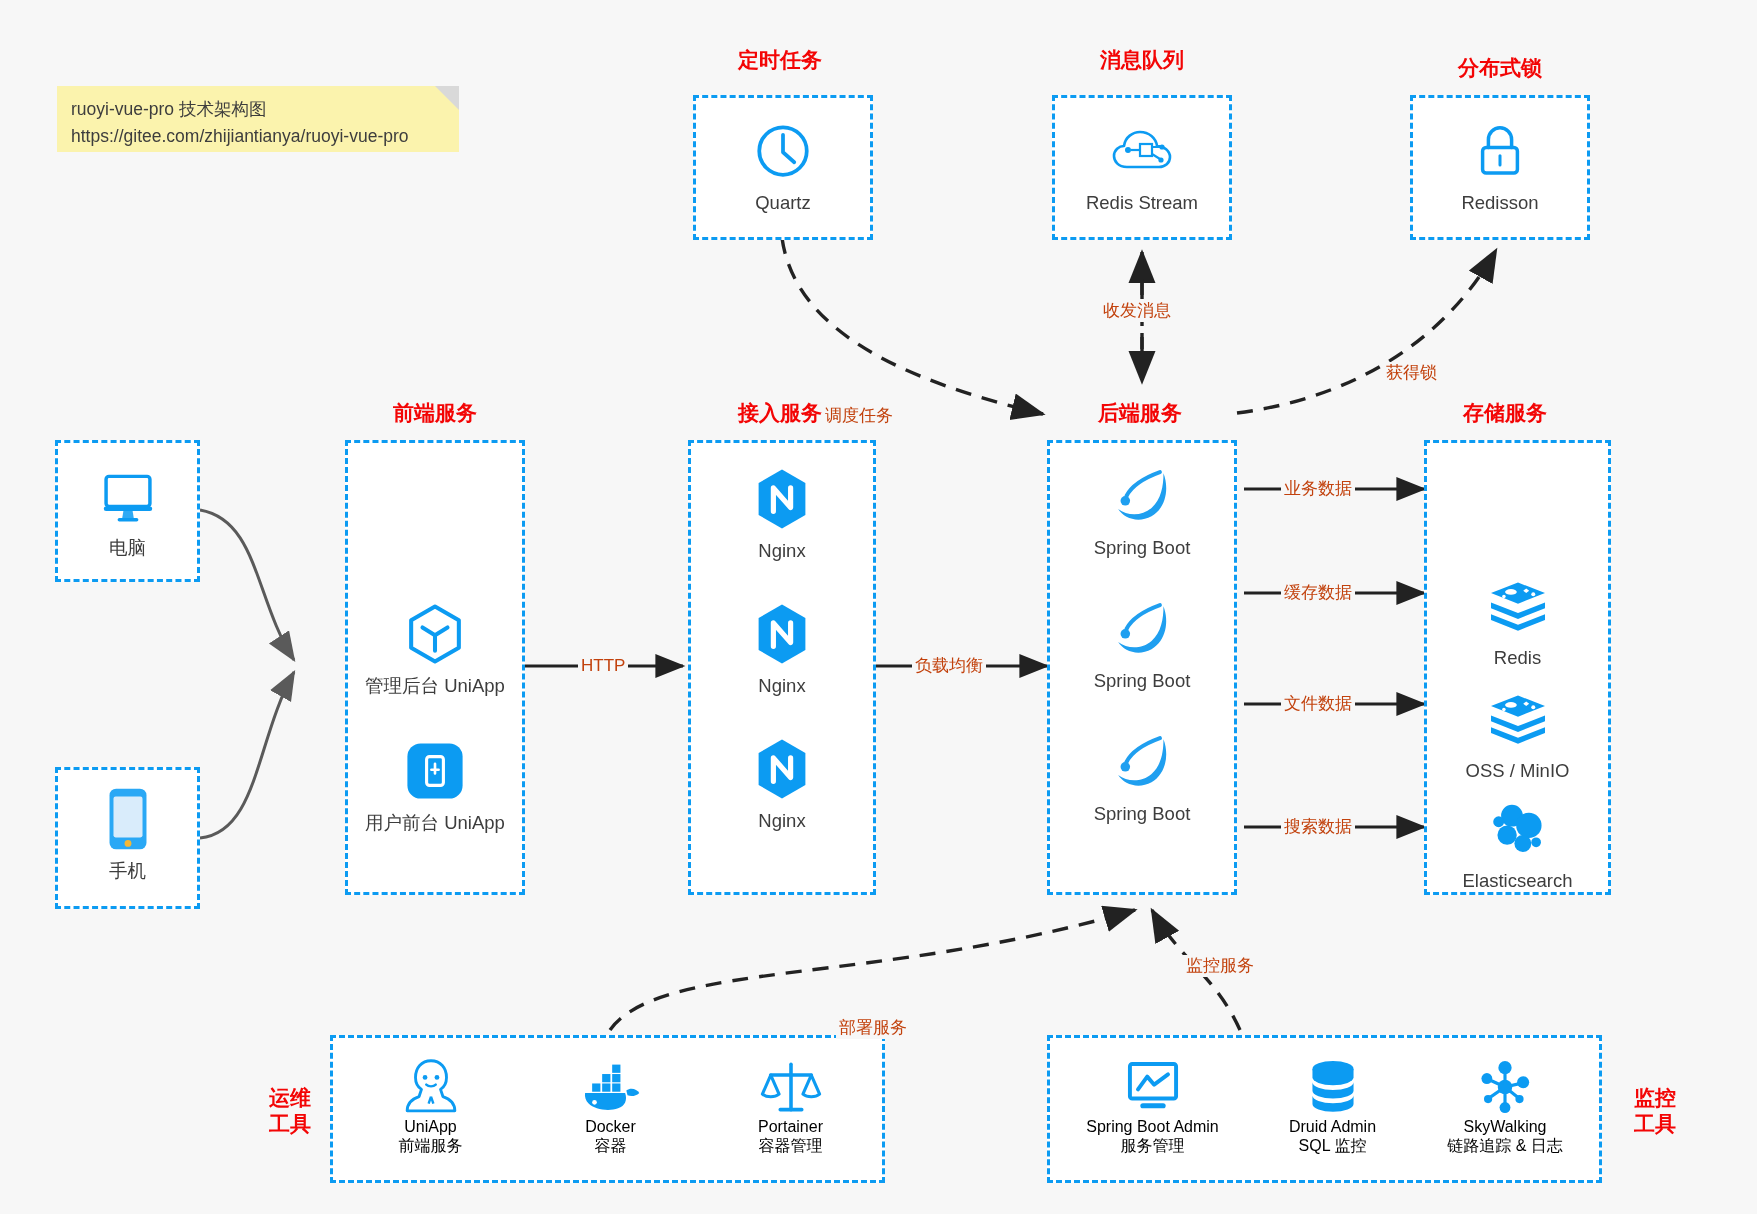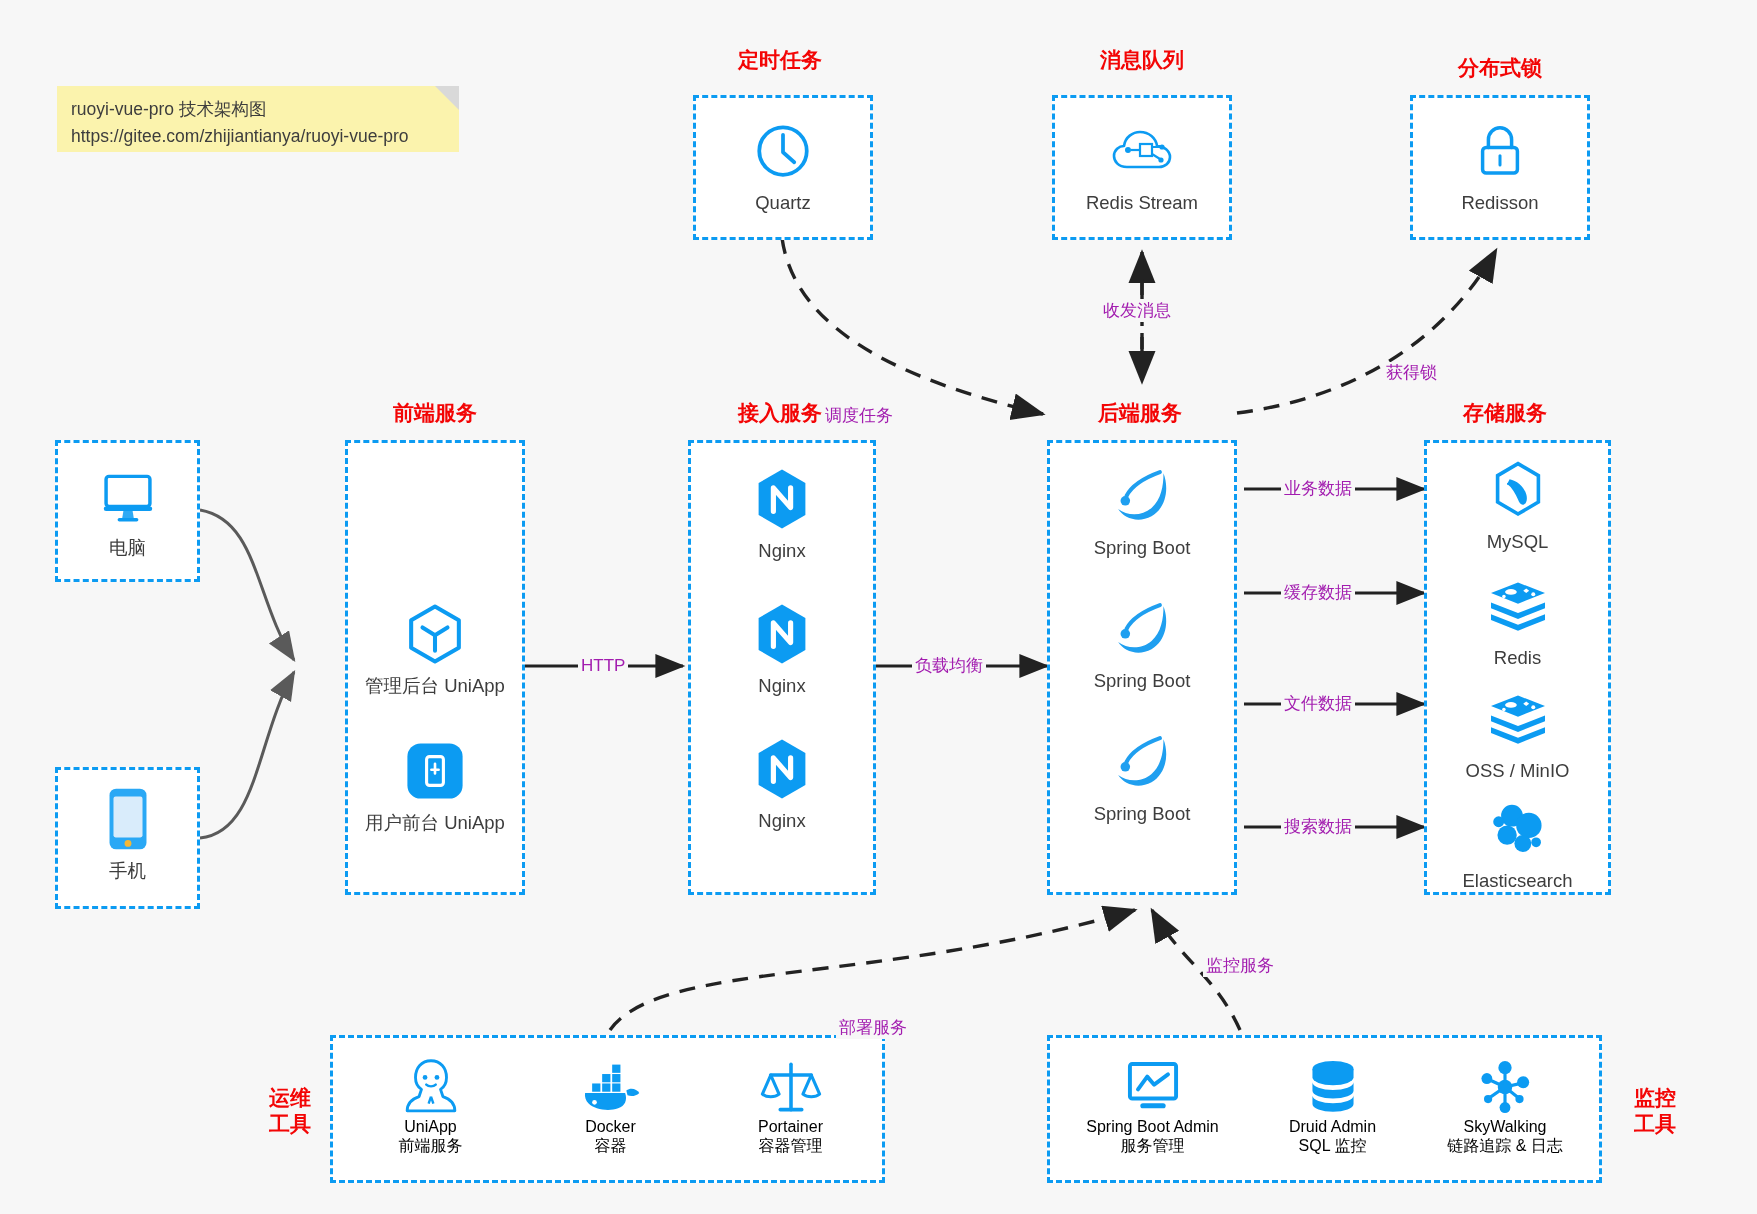--- a/index.html
+++ b/index.html
@@ -41,21 +41,21 @@
   
   .node{position:absolute;text-align:center;width:100%;left:0;}
   .node .ic{height:62px;display:flex;align-items:center;justify-content:center;}
   .node .lb{font-size:18.5px;color:#3d3d3d;margin-top:9px;line-height:24px;white-space:nowrap;}
 
   
   .hnode{position:absolute;text-align:center;}
 
   
   .elabel{
-    position:absolute;background:#f7f7f7;color:#a21caf;font-size:17px;
+    position:absolute;background:#f7f7f7;color:#c2410c;font-size:17px;
     padding:0 3px;white-space:nowrap;line-height:22px;
   }
 </style>
 </head>
 <body>
 
 <div class="canvas">
 
   <div class="note">
     <div class="fold"></div>
@@ -264,31 +264,20 @@
                    C42 29 44 18 44 7 Z" fill="#1f9ff0"></path>
           <path d="M41 6 C30 10 18 16 13 26" fill="none" stroke="#1f9ff0" stroke-width="3.4" stroke-linecap="round"></path>
           <circle cx="12" cy="30" r="4" fill="#1f9ff0"></circle>
         </svg>
       </div>
       <div class="lb">Spring Boot</div>
     </div>
   </div>
 
   <div class="box" style="left:1424px;top:440px;width:187px;height:455px;">
-    <div class="node" style="top:16px;">
-      <div class="ic">
-        <svg width="58" height="60" viewBox="0 0 48 50">
-          <path d="M24 3 L41 13 L41 35 L24 45 L7 35 L7 13 Z" fill="none" stroke="#0c9bf2" stroke-width="3"></path>
-          <path d="M17 16 C23 17 29 22 31 29 C32 33 31 36 29 37 C27 38 25 36 24 33
-                   C22 28 19 23 15 20 Z" fill="#0c9bf2"></path>
-          <path d="M15 20 C19 19 23 21 26 25" fill="none" stroke="#0c9bf2" stroke-width="1.6"></path>
-        </svg>
-      </div>
-      <div class="lb">MySQL</div>
-    </div>
 
     <div class="node" style="top:132px;">
       <div class="ic">
         <svg width="62" height="54" viewBox="0 0 52 46">
           <path d="M26 3 L49 12 L26 21 L3 12 Z" fill="#0c9bf2"></path>
           <path d="M3 20 L26 29 L49 20 L49 25 L26 34 L3 25 Z" fill="#0c9bf2"></path>
           <path d="M3 30 L26 39 L49 30 L49 35 L26 44 L3 35 Z" fill="#0c9bf2"></path>
           <ellipse cx="20" cy="11" rx="5" ry="2.4" fill="#ffffff"></ellipse>
           <path d="M33 8 L35.5 10 L33 12 L30.5 10 Z" fill="#ffffff"></path>
           <circle cx="39" cy="13" r="1.7" fill="#ffffff"></circle>
@@ -436,15 +425,15 @@
   <div class="elabel" style="left:578px;top:655px;">HTTP</div>
   <div class="elabel" style="left:912px;top:655px;">负载均衡</div>
   <div class="elabel" style="left:822px;top:365px;margin-top:40px;">调度任务</div>
   <div class="elabel" style="left:1100px;top:300px;">收发消息</div>
   <div class="elabel" style="left:1383px;top:362px;">获得锁</div>
   <div class="elabel" style="left:1281px;top:478px;">业务数据</div>
   <div class="elabel" style="left:1281px;top:582px;">缓存数据</div>
   <div class="elabel" style="left:1281px;top:693px;">文件数据</div>
   <div class="elabel" style="left:1281px;top:816px;">搜索数据</div>
   <div class="elabel" style="left:836px;top:1017px;">部署服务</div>
-  <div class="elabel" style="left:1183px;top:955px;margin-left:20px;">监控服务</div>
+  <div class="elabel" style="left:1183px;top:955px;">监控服务</div>
 
 </div>
 
 </body></html>

